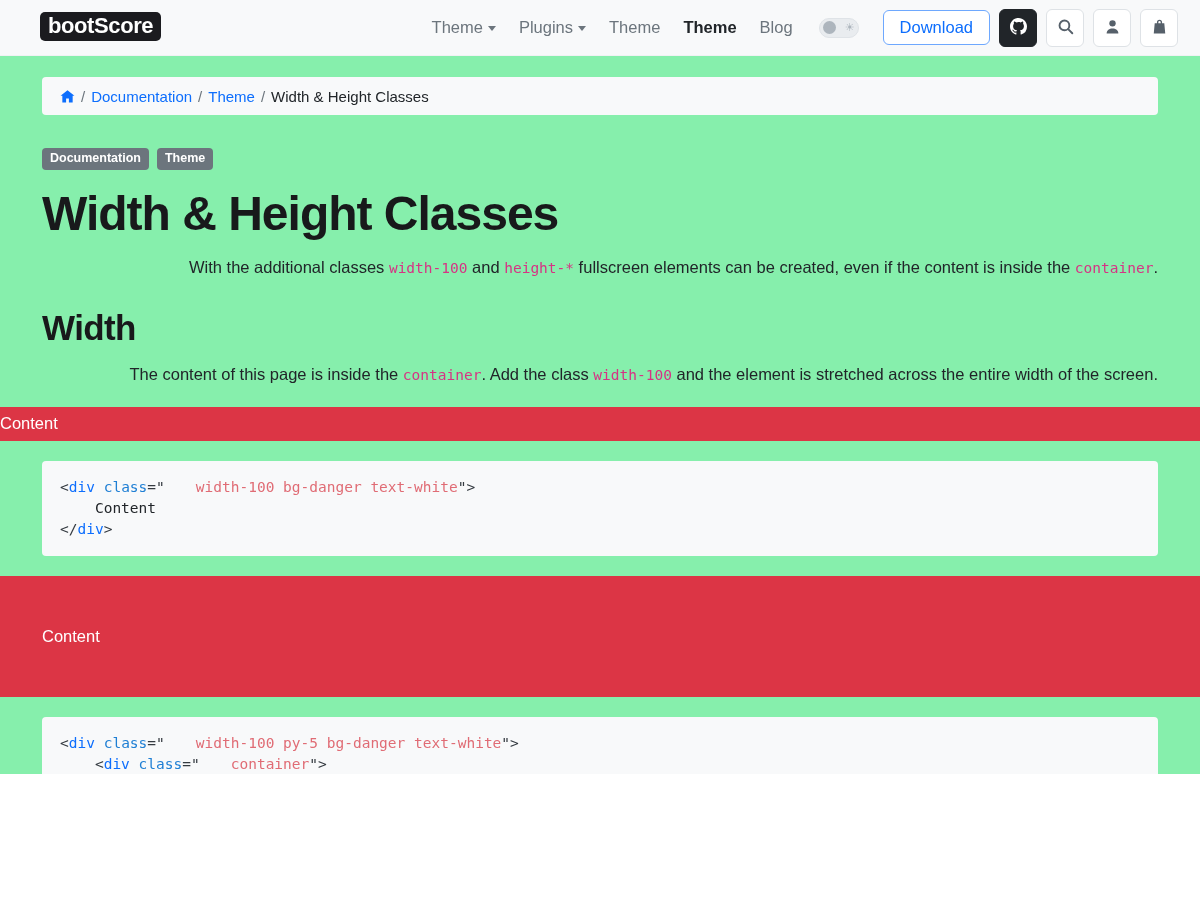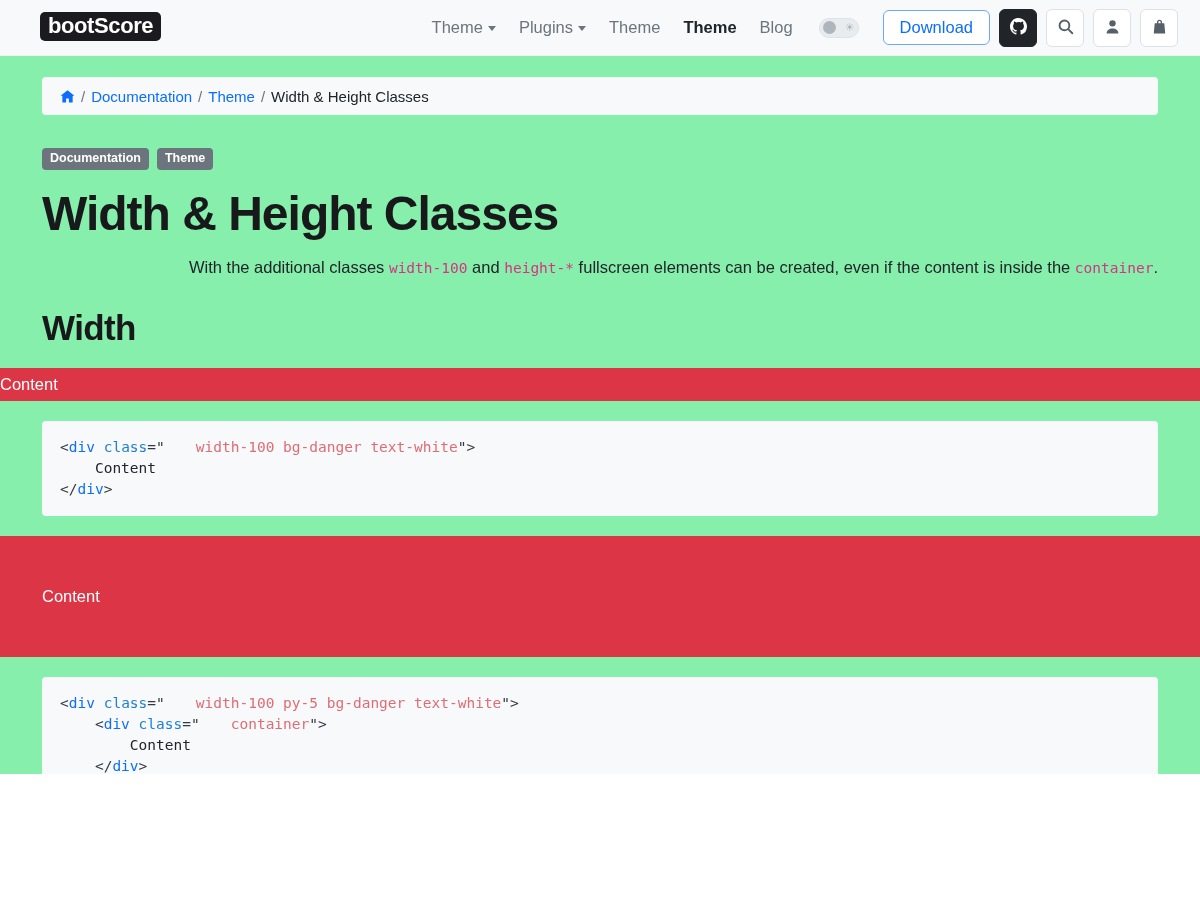--- a/index.html
+++ b/index.html
@@ -297,20 +297,21 @@
       <span class="badge">Documentation</span>
       <span class="badge">Theme</span>
     </div>
 
     <h1 class="title">Width &amp; Height Classes</h1>
 
     <p class="lead"><span>With the additional classes </span><code class="inline">width-100</code><span> and </span><code class="inline">height-*</code><span> fullscreen elements can be created, even if the content is inside the </span><code class="inline">container</code><span>.</span></p>
 
     <h2 class="section">Width</h2>
 
+    <p class="body"><span>The content of this page is inside the </span><code class="inline">container</code><span>. Add the class </span><code class="inline">width-100</code><span> and the element is stretched across the entire width of the screen.</span></p>
   </div>
 
   <div class="fullbleed-bar">
     <span>Content</span>
   </div>
 
   <div class="codeblock"><span class="tok-punct">&lt;</span><span class="tok-tag">div</span><span class="tok-attr"> class</span><span class="tok-punct">="</span><span class="tok-val">width-100 bg-danger text-white</span><span class="tok-punct">"&gt;</span>
 <span class="tok-text">    Content</span>
 <span class="tok-punct">&lt;/</span><span class="tok-tag">div</span><span class="tok-punct">&gt;</span></div>
 

